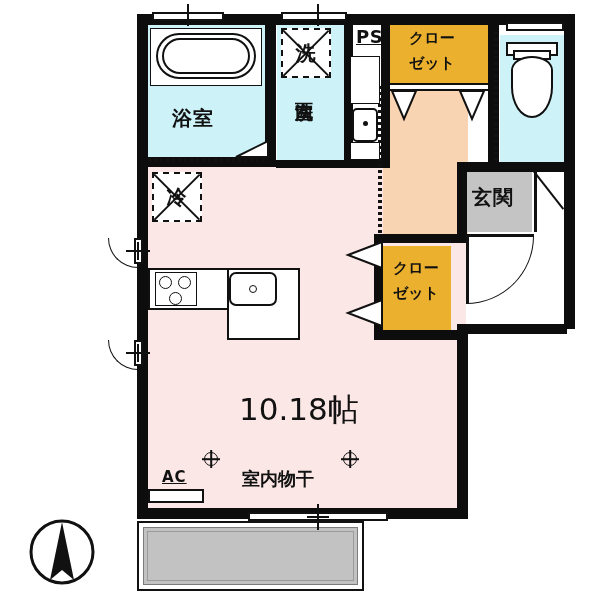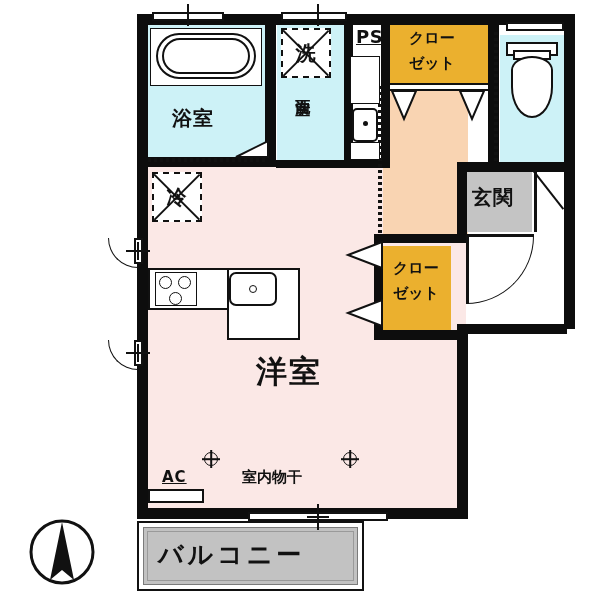--- a/index.html
+++ b/index.html
@@ -23,21 +23,21 @@
   .fill-hall   {background:#f9d4b2;}
   .fill-closet {background:#ebb02e;}
   .fill-genkan {background:#c4c4c4;}
   .fill-balc   {background:#c2c2c2;}
   .fill-white  {background:#ffffff;}
 
   
   .t-big   {font-size:31px;font-weight:700;letter-spacing:2px;}
   .t-num   {font-size:31px;font-weight:500;letter-spacing:0px;}
   .t-mid   {font-size:20px;font-weight:700;letter-spacing:1px;}
-  .t-sm    {font-size:15px;font-weight:700;letter-spacing:0px;}
+  .t-sm    {font-size:18px;font-weight:700;letter-spacing:0px;}
   .t-ps    {font-size:18px;font-weight:700;letter-spacing:0.5px;}
   .t-ac    {font-size:15px;font-weight:600;letter-spacing:1px;}
   .t-balc  {font-size:25px;font-weight:700;letter-spacing:4px;}
   .t-clo   {font-size:15px;font-weight:700;letter-spacing:0px;text-align:center;}
 
   
   .dashbox{position:absolute;box-sizing:border-box;border:2px dashed #111;background:#fff;}
   .dashbox .x1,.dashbox .x2{position:absolute;left:50%;top:50%;width:140%;height:1.6px;
         background:#111;transform-origin:center;}
   .dashbox .x1{transform:translate(-50%,-50%) rotate(45deg);}
@@ -217,25 +217,24 @@
   <div class="label t-ps" style="left:356px;top:28px;text-decoration:underline;">PS</div>
 
   <div class="label t-clo" style="left:409px;top:31px;">クロー</div>
   <div class="label t-clo" style="left:409px;top:56px;">ゼット</div>
 
   <div class="label t-clo" style="left:393px;top:261px;">クロー</div>
   <div class="label t-clo" style="left:393px;top:286px;">ゼット</div>
 
   <div class="label t-mid" style="left:472px;top:187px;">玄関</div>
 
-  <div class="label t-big" style="left:256px;top:356px;">洋室</div>
+  <div class="label t-num" style="left:239px;top:394px;">10.18帖</div>
 
   <div class="label t-ac" style="left:162px;top:470px;text-decoration:underline;">AC</div>
   <div class="label t-sm" style="left:242px;top:470px;">室内物干</div>
 
-  <div class="label t-balc" style="left:158px;top:542px;">バルコニー</div>
 
   <svg id="compass" viewBox="0 0 68 68">
     <circle cx="34" cy="34" r="31" fill="#ffffff" stroke="#111" stroke-width="3"></circle>
     <polygon points="34,4 46,62 34,52 22,62" fill="#111"></polygon>
   </svg>
 
 </div>
 
 </body></html>

